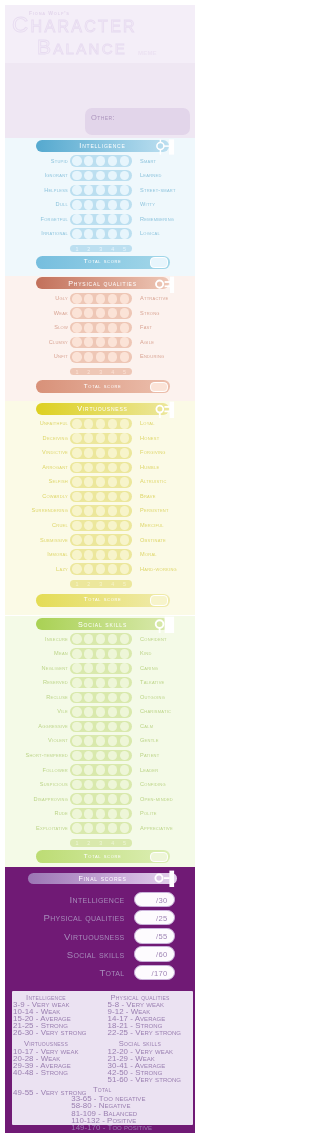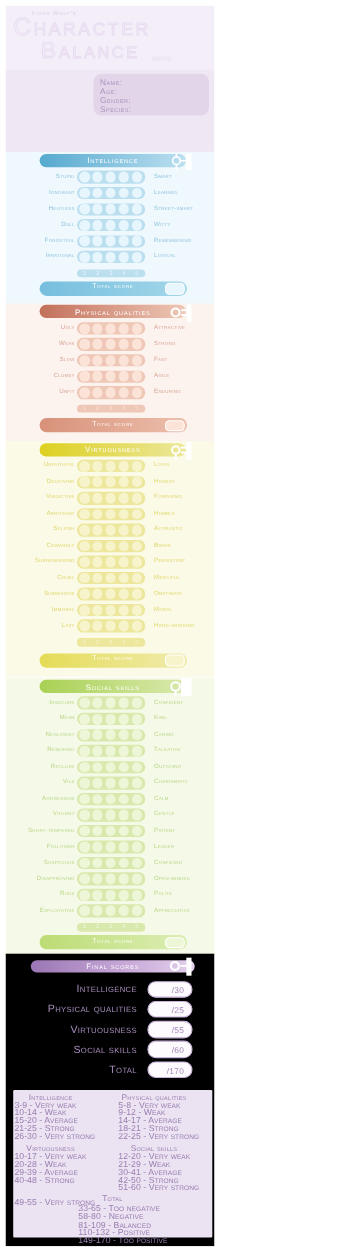--- a/index.html
+++ b/index.html
@@ -43,44 +43,41 @@
 
 
 .fs-hdr{position:absolute;left:23px;right:18px;top:0;height:11px;border-radius:6px;background:linear-gradient(90deg,#9b76b4 0%,#c9aad9 60%,#e3d2ec 100%);}
 .fs-row{position:absolute;left:0;right:0;height:16px;}
 .fs-lbl{position:absolute;right:70.5px;top:2.6px;font-size:9.6px;color:#a78cbb;font-variant:small-caps;letter-spacing:0.3px;white-space:nowrap;}
 .fs-box{position:absolute;left:128.5px;width:41px;height:15.5px;border-radius:7.75px;border:1.2px solid #c9b2da;background:#fdfbfe;box-sizing:border-box;}
 .fs-max{position:absolute;right:6px;top:3.2px;font-size:7.6px;color:#9f85b4;font-variant:small-caps;letter-spacing:0.3px;}
 .lg-t{position:absolute;font-size:5.4px;color:#9f85b4;font-variant:small-caps;letter-spacing:0.5px;text-align:center;}
 .lg-l{position:absolute;font-size:5px;color:#9f85b4;font-variant:small-caps;letter-spacing:0.2px;white-space:nowrap;}
 
-.fs{background:#000000;}
+.fs{background:#701a75;}
 .lg-panel{position:absolute;left:6.8px;right:2.4px;bottom:8px;background:#ebe2f2;border-radius:1px;}
 .lg-t{position:absolute;font-size:7.6px;color:#9a7fb0;font-variant:small-caps;letter-spacing:0.25px;text-align:center;}
 .lg-l{position:absolute;font-size:7.9px;color:#9a7fb0;font-variant:small-caps;letter-spacing:0.05px;white-space:nowrap;}
 
 
 </style>
 </head>
 <body>
 
 <div id="page">
 <div class="frame">
       <div class="hdr">
         <div class="hdr-credit">Fiona Wolf's</div>
         <div class="hdr-t1">Character</div>
         <div class="hdr-t2">Balance</div>
         <div class="hdr-sfx">meme</div>
       </div>
       <div class="info">
-        <div class="fields">
-          <div style="top:2.5px">Name:</div>
-          <div style="top:11.1px">Age:</div>
-          <div style="top:19.7px">Gender:</div>
-          <div style="top:28.3px">Species:</div>
+        <div class="other">
+          <div>Other:</div>
         </div>
       </div>
       <div class="sec" style="position:absolute;left:0;right:0;top:133.0px;height:138.7px;background:#eff8fc">
         <div class="sec-hdr" style="background:linear-gradient(90deg,#55a9cf 0%,#bcdff0 100%)">
           <div class="sec-title">Intelligence</div>
         </div>
         <div class="sec-icon" style="top:0.0px">
           <svg viewBox="0 0 26 18">
             <circle cx="12.4" cy="8.1" r="3.5" fill="none" stroke="#ffffff" stroke-width="1.5"></circle>
             <rect x="11.65" y="1.4" width="1.5" height="3.2" fill="#ffffff"></rect>

